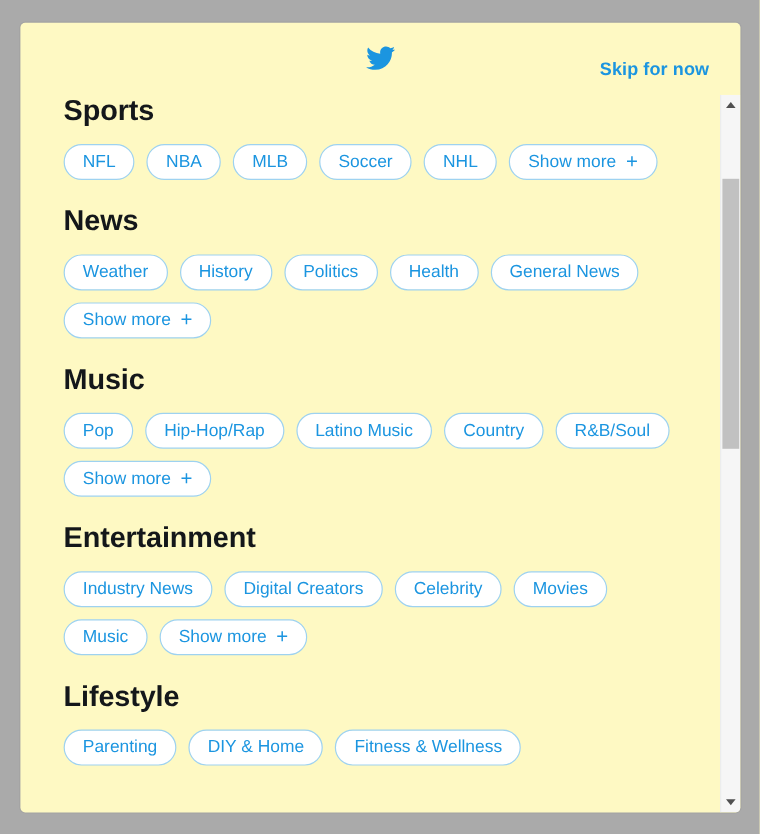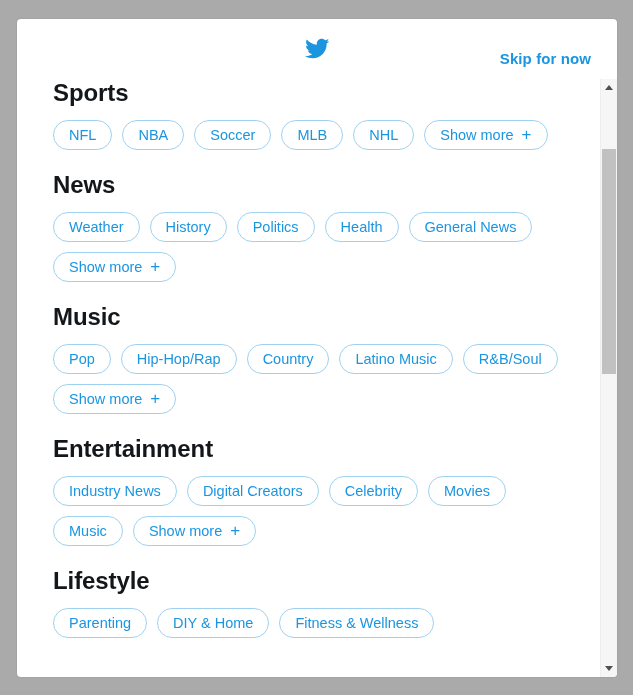--- a/index.html
+++ b/index.html
@@ -20,21 +20,21 @@
     height: 695px;
   }
 
   
   .card {
     position: absolute;
     left: 17px;
     top: 19px;
     width: 600px;
     height: 658px;
-    background: #ffffff;
+    background: #fef9c3;
     border-radius: 4px;
     overflow: hidden;
     box-shadow: 0 0 0 1px rgba(0,0,0,0.04);
   }
 
   
   .header {
     position: relative;
     height: 60px;
     flex: 0 0 auto;
@@ -191,24 +191,24 @@
             <div class="section">
               <div class="section-title">Sports</div>
               <div class="chip-row">
                 <div class="chip">
                   <span>NFL</span>
                 </div>
                 <div class="chip">
                   <span>NBA</span>
                 </div>
                 <div class="chip">
+                  <span>MLB</span>
+                </div>
+                <div class="chip">
                   <span>Soccer</span>
-                </div>
-                <div class="chip">
-                  <span>MLB</span>
                 </div>
                 <div class="chip">
                   <span>NHL</span>
                 </div>
                 <div class="chip">
                   <span>Show more</span>
                   <span class="plus">+</span>
                 </div>
               </div>
             </div>
@@ -239,24 +239,24 @@
             <div class="section">
               <div class="section-title">Music</div>
               <div class="chip-row">
                 <div class="chip">
                   <span>Pop</span>
                 </div>
                 <div class="chip">
                   <span>Hip-Hop/Rap</span>
                 </div>
                 <div class="chip">
+                  <span>Latino Music</span>
+                </div>
+                <div class="chip">
                   <span>Country</span>
-                </div>
-                <div class="chip">
-                  <span>Latino Music</span>
                 </div>
                 <div class="chip">
                   <span>R&amp;B/Soul</span>
                 </div>
                 <div class="chip">
                   <span>Show more</span>
                   <span class="plus">+</span>
                 </div>
               </div>
             </div>

